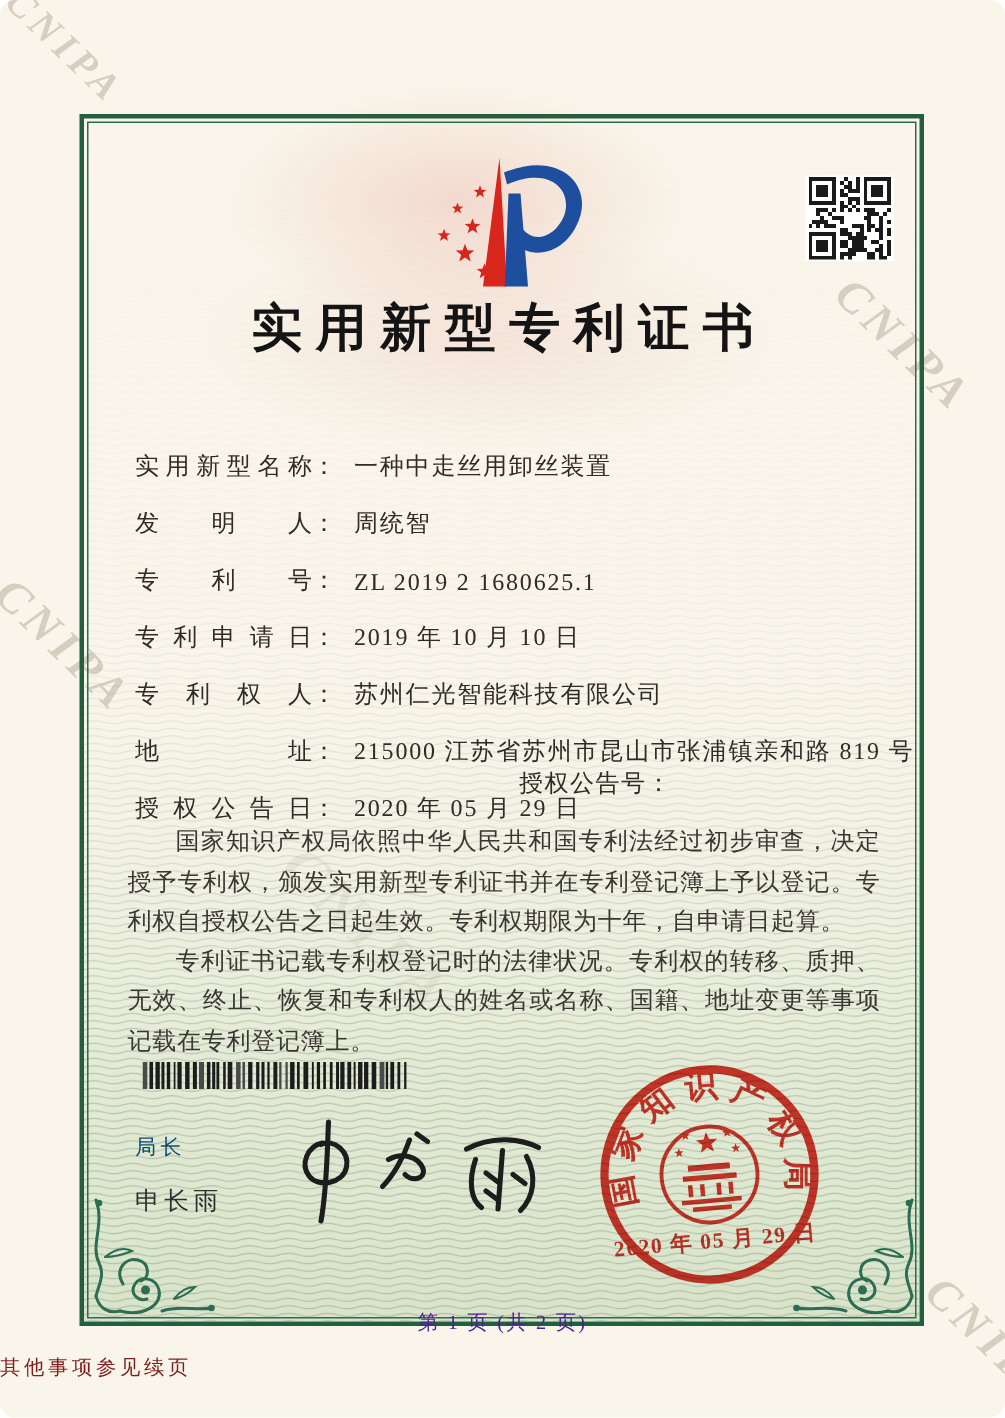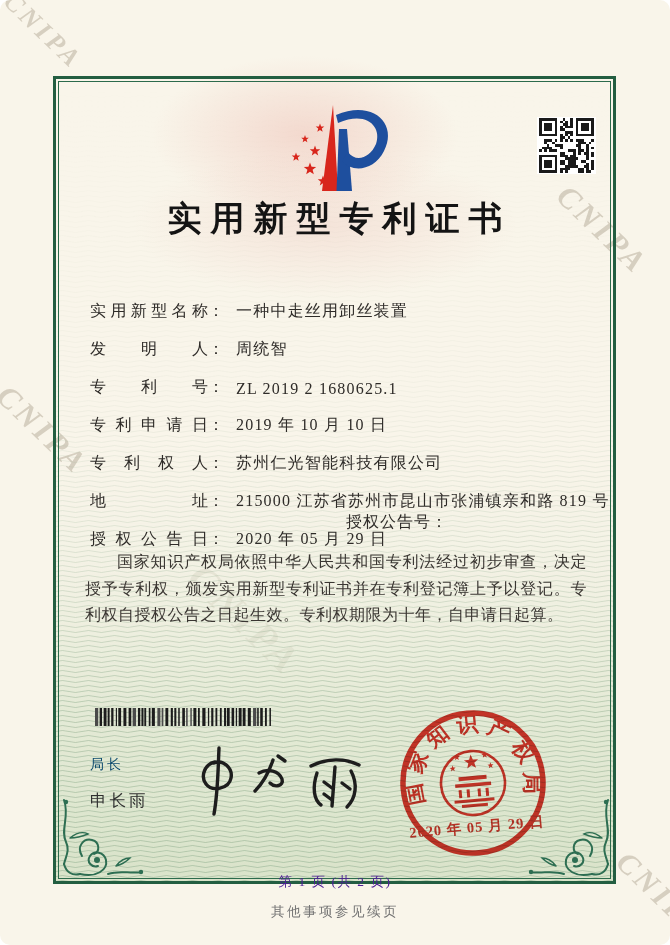--- a/index.html
+++ b/index.html
@@ -61,22 +61,22 @@
   .sig-name{position:absolute;z-index:3;left:90px;top:790px;font-size:16.5px;
     letter-spacing:3px;color:#2f2f2f;}
   .signature{position:absolute;z-index:3;left:185px;top:740px;}
   
   .seal{position:absolute;z-index:4;left:396px;top:706px;width:154px;height:154px;
     transform:rotate(-5deg);opacity:.93;mix-blend-mode:multiply;}
   .seal-date{position:absolute;left:0;right:0;top:112px;text-align:center;
     font-size:14.5px;font-weight:bold;color:#d0281e;letter-spacing:1px;white-space:nowrap;}
   .page-info{position:absolute;z-index:3;left:0;right:0;top:861px;text-align:center;
     font-size:13.5px;letter-spacing:1.5px;color:#4c1d95;margin-top:12px;}
-  .footer-note{position:absolute;z-index:3;left:0;right:0;top:903px;text-align:center;
-    font-size:13.5px;letter-spacing:2.5px;color:#737373;}
+  .footer-note{position:absolute;z-index:3;left:0;right:0;top:903px;
+    font-size:13.5px;letter-spacing:2.5px;color:#7f1d1d;}
 </style>
 </head>
 <body>
 
 <div class="page">
 
   <div class="blush b1"></div>
   <div class="blush b2"></div>
   <div class="wm w1">CNIPA</div>
   <div class="wm w2">CNIPA</div>
@@ -411,20 +411,21 @@
       <span class="fvalue">2020 年 05 月 29 日</span>
       <span class="pair2">
         <span class="flabel2">授权公告号</span>
           <span class="fcolon">：</span>
       </span>
     </div>
   </div>
 
   <div class="body-text">
     <p>国家知识产权局依照中华人民共和国专利法经过初步审查，决定授予专利权，颁发实用新型专利证书并在专利登记簿上予以登记。专利权自授权公告之日起生效。专利权期限为十年，自申请日起算。</p>
+    <p>专利证书记载专利权登记时的法律状况。专利权的转移、质押、无效、终止、恢复和专利权人的姓名或名称、国籍、地址变更等事项记载在专利登记簿上。</p>
   </div>
 
   <svg class="barcode" id="barcode-svg" width="180" height="18" viewBox="0 0 180 18">
       <rect x="0.00" y="0" width="3.22" height="18" fill="#4a4a4a"></rect>
       <rect x="4.63" y="0" width="2.39" height="18" fill="#1c1c1c"></rect>
       <rect x="8.65" y="0" width="2.88" height="18" fill="#1c1c1c"></rect>
       <rect x="12.64" y="0" width="1.97" height="18" fill="#1c1c1c"></rect>
       <rect x="16.20" y="0" width="2.27" height="18" fill="#1c1c1c"></rect>
       <rect x="20.82" y="0" width="1.15" height="18" fill="#1c1c1c"></rect>
       <rect x="23.29" y="0" width="2.82" height="18" fill="#1c1c1c"></rect>

